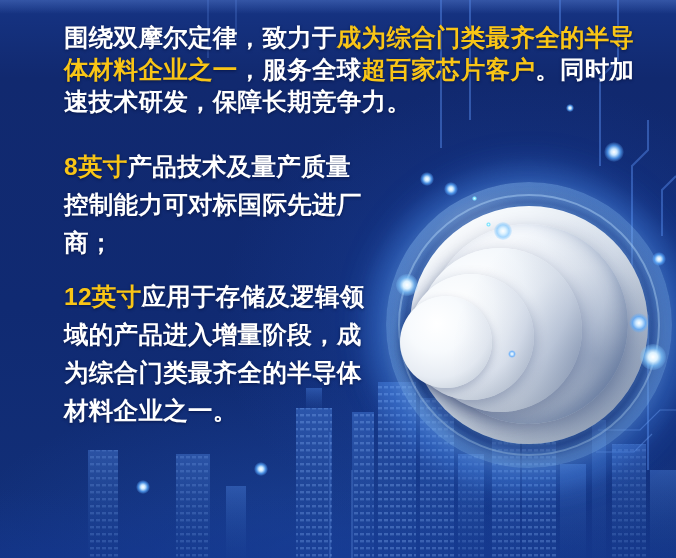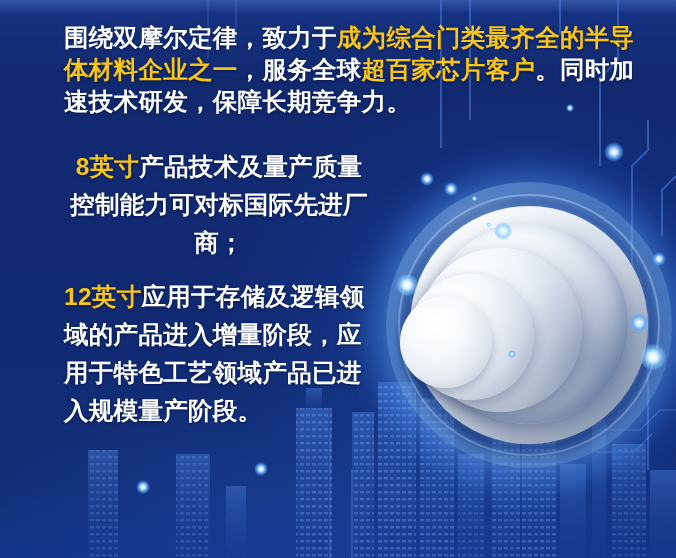--- a/index.html
+++ b/index.html
@@ -134,21 +134,21 @@
   }
   .para {
     position:absolute;
     color:#ffffff;
     font-weight:700;
     letter-spacing:0.3px;
     text-shadow: 0 1px 3px rgba(5,18,60,0.75);
   }
   .hl { color:#f9c516; }
   #p1 { left:64px; top:22px; width:590px; font-size:24.5px; line-height:32px; }
-  #p2 { left:64px; top:148px; width:310px; font-size:24.5px; line-height:38px;text-align:center; }
+  #p2 { left:64px; top:148px; width:310px; font-size:24.5px; line-height:38px; }
   #p3 { left:64px; top:278px; width:312px; font-size:24.5px; line-height:38px; }
 </style>
 </head>
 <body>
 
 <div id="poster">
 
   <div class="bg-base"></div>
   <div class="top-sheen"></div>
   <div class="bottom-sheen"></div>
@@ -249,16 +249,16 @@
   <div class="dot sm" style="left:566px; top:104px;"></div>
   <div class="dot lg" style="left:629px; top:313px;"></div>
   <div class="dot md" style="left:652px; top:252px;"></div>
   <div class="dot md" style="left:136px; top:480px;"></div>
   <div class="dot md" style="left:254px; top:462px;"></div>
   <div class="dot sm" style="left:508px; top:350px;"></div>
 
   <div class="text-layer">
     <div class="para" id="p1"><span>围绕双摩尔定律，致力于</span><span class="hl">成为综合门类最齐全的半导体材料企业之一</span><span>，服务全球</span><span class="hl">超百家芯片客户</span><span>。同时加速技术研发，保障长期竞争力。</span></div>
     <div class="para" id="p2"><span class="hl">8英寸</span><span>产品技术及量产质量控制能力可对标国际先进厂商；</span></div>
-    <div class="para" id="p3"><span class="hl">12英寸</span><span>应用于存储及逻辑领域的产品进入增量阶段，应用于特色工艺领域产品已进入规模量产阶段。</span></div>
+    <div class="para" id="p3"><span class="hl">12英寸</span><span>应用于存储及逻辑领域的产品进入增量阶段，成为综合门类最齐全的半导体材料企业之一。</span></div>
   </div>
 
 </div>
 
 </body></html>

